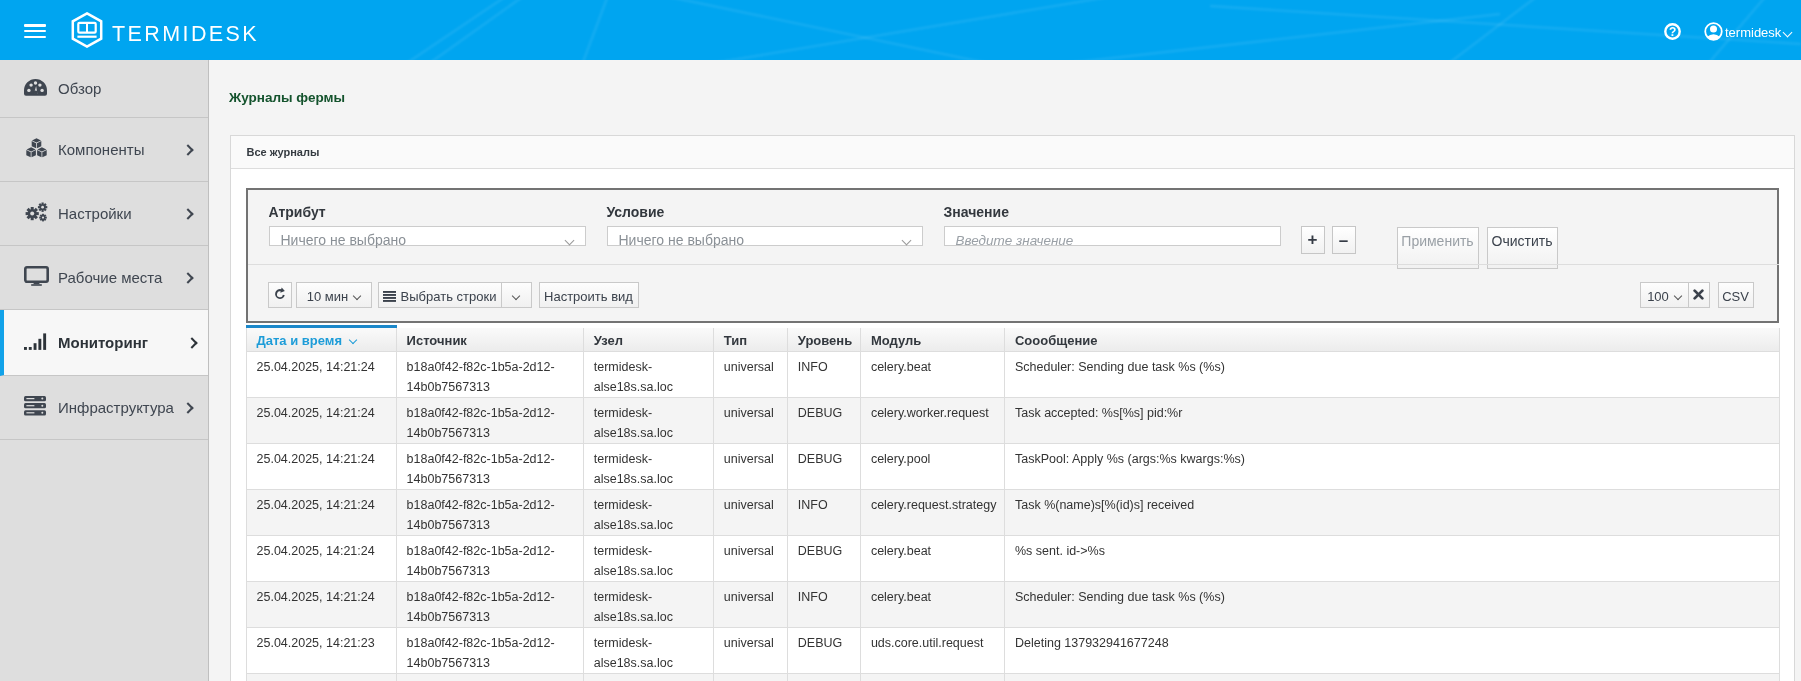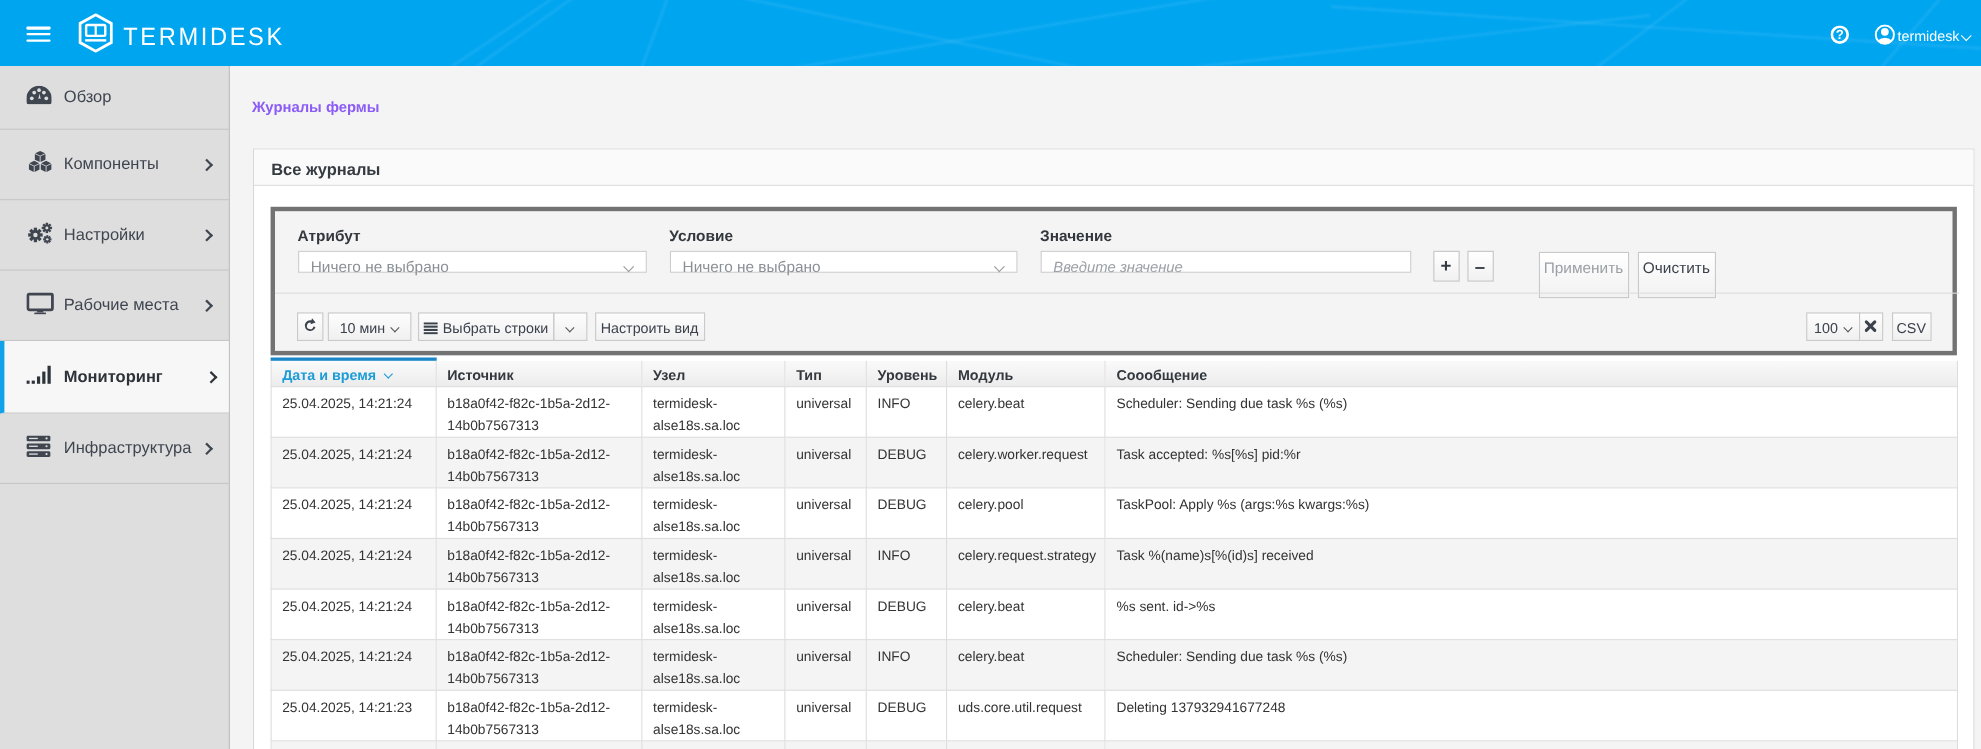--- a/index.html
+++ b/index.html
@@ -17,24 +17,24 @@
 .sidebar{position:absolute;left:0;top:60px;width:209px;height:621px;background:#dedede;border-right:1px solid #bfbfbf;}
 .sitem{position:relative;width:208px;border-bottom:1px solid #c6c6c6;display:flex;align-items:center;color:#3f4650;font-size:15px;}
 .sitem .lbl{position:absolute;left:58px;}
 .sitem .ico{position:absolute;left:24px;}
 .sitem .chev{position:absolute;left:184px;width:8px;height:8px;border-right:2px solid #3f4650;border-top:2px solid #3f4650;transform:rotate(45deg);}
 .sitem.active{background:#f7f7f7;border-left:4px solid #12a2e9;font-weight:bold;color:#2d3339;}
 .sitem.active .lbl{left:54px;}
 .sitem.active .ico{left:20px;}
 
 .main{position:absolute;left:210px;top:60px;width:1591px;height:621px;background:#f4f4f4;}
-.crumb{position:absolute;left:19px;top:30px;font-size:13.5px;font-weight:bold;color:#8b5cf6;}
+.crumb{position:absolute;left:19px;top:30px;font-size:13.5px;font-weight:bold;color:#14532d;}
 .card{position:absolute;left:19.5px;top:75px;width:1565px;height:700px;background:#fff;border:1px solid #d8d8d8;}
-.card-h{height:33px;background:#fafafa;border-bottom:1px solid #ddd;font-size:15px;font-weight:bold;color:#353b41;padding:10px 0 11px 16px;}
-.fbox{position:absolute;left:15px;top:52px;width:1533px;height:135px;background:#f4f4f4;border:4px solid #737373;}
+.card-h{height:33px;background:#fafafa;border-bottom:1px solid #ddd;font-size:11px;font-weight:bold;color:#353b41;padding:10px 0 11px 16px;}
+.fbox{position:absolute;left:15px;top:52px;width:1533px;height:135px;background:#f4f4f4;border:2px solid #737373;}
 .flabel{position:absolute;top:14px;font-size:14px;font-weight:bold;color:#33383e;}
 .fsel{position:absolute;top:36px;height:20px;background:#fff;border:1px solid #ccc;font-size:14px;color:#8a9096;padding:5px 0 0 11px;}
 .fsel .sc{position:absolute;right:12px;top:10px;width:7px;height:7px;border-right:1.6px solid #999;border-bottom:1.6px solid #999;transform:rotate(45deg);}
 .pmbtn{position:absolute;top:36px;width:24px;height:28px;background:linear-gradient(#fff,#f1f1f1);border:1px solid #c6c6c6;color:#353b45;font-weight:bold;text-align:center;font-size:17px;padding-top:2px;line-height:22px;}
 .fbtn{position:absolute;top:37px;height:42px;background:linear-gradient(#fff,#f1f1f1);border:1px solid #c9c9c9;font-size:14px;text-align:center;}
 .tooldiv{position:absolute;left:0;top:74px;width:1531px;border-top:1px solid #ddd;}
 .tbtn{position:absolute;top:92px;height:26px;background:linear-gradient(#fdfdfd,#f0f0f0);border:1px solid #c9c9c9;font-size:13px;color:#3b424c;text-align:center;}
 .tchev{display:inline-block;width:6px;height:6px;border-right:1.5px solid #555;border-bottom:1.5px solid #555;transform:rotate(45deg);margin-left:6px;margin-bottom:2px;}
 
 table.grid{position:absolute;left:15px;top:189px;width:1534px;border-collapse:collapse;font-size:13px;color:#333;table-layout:fixed;}

